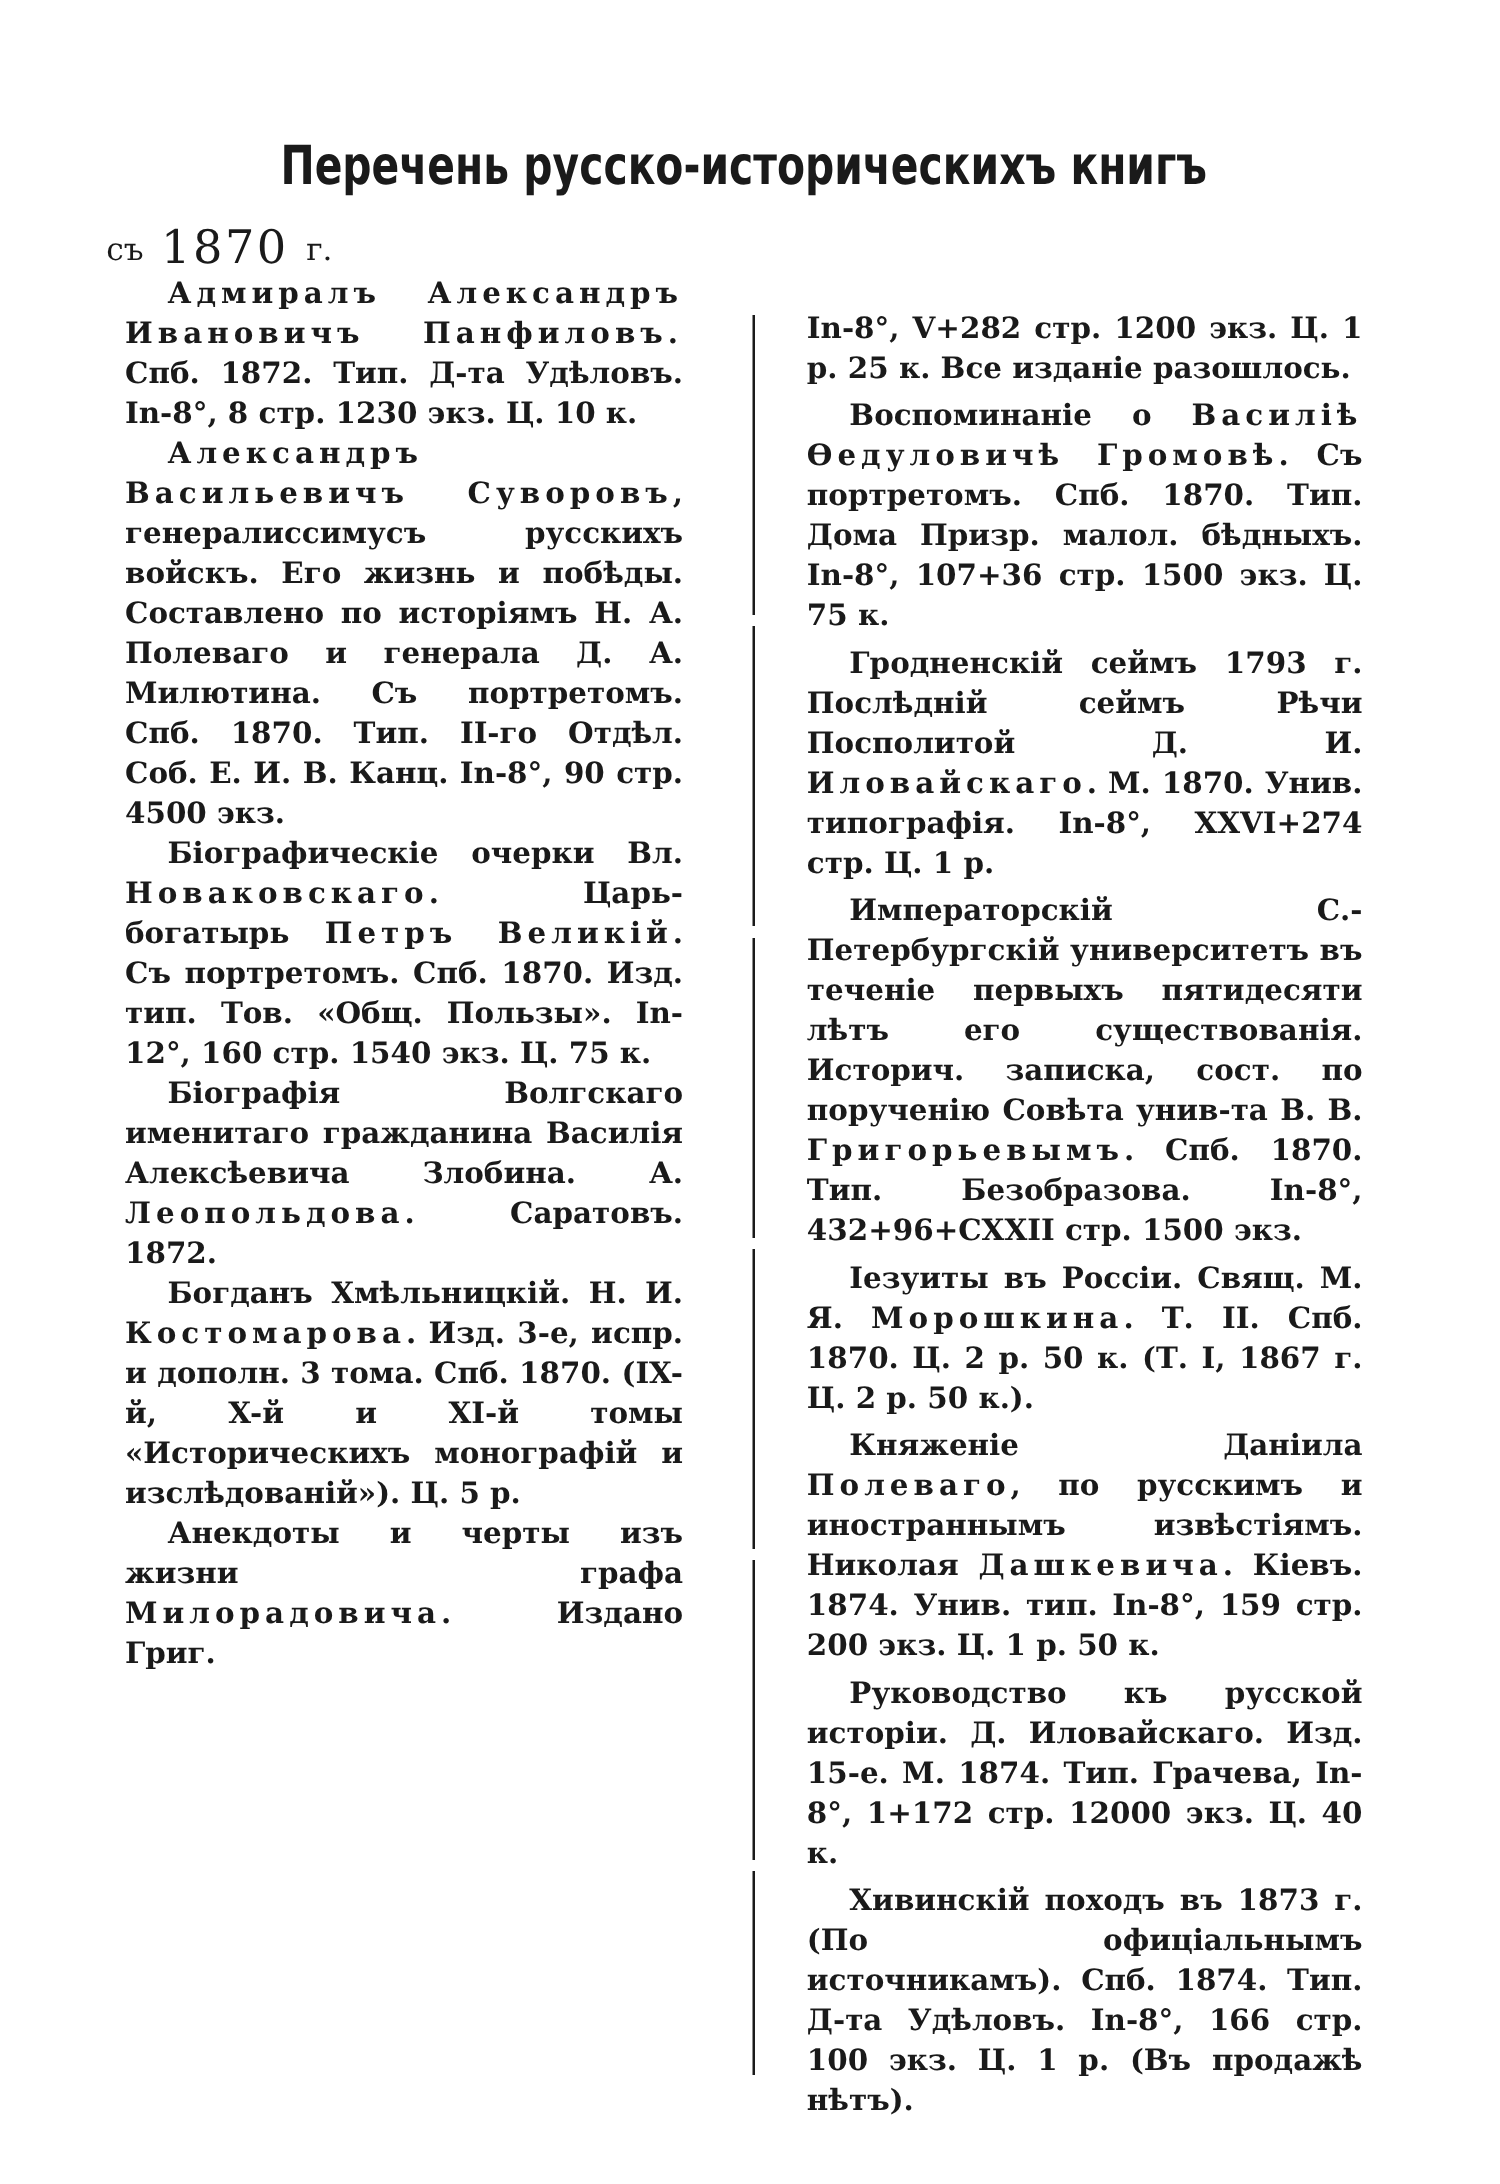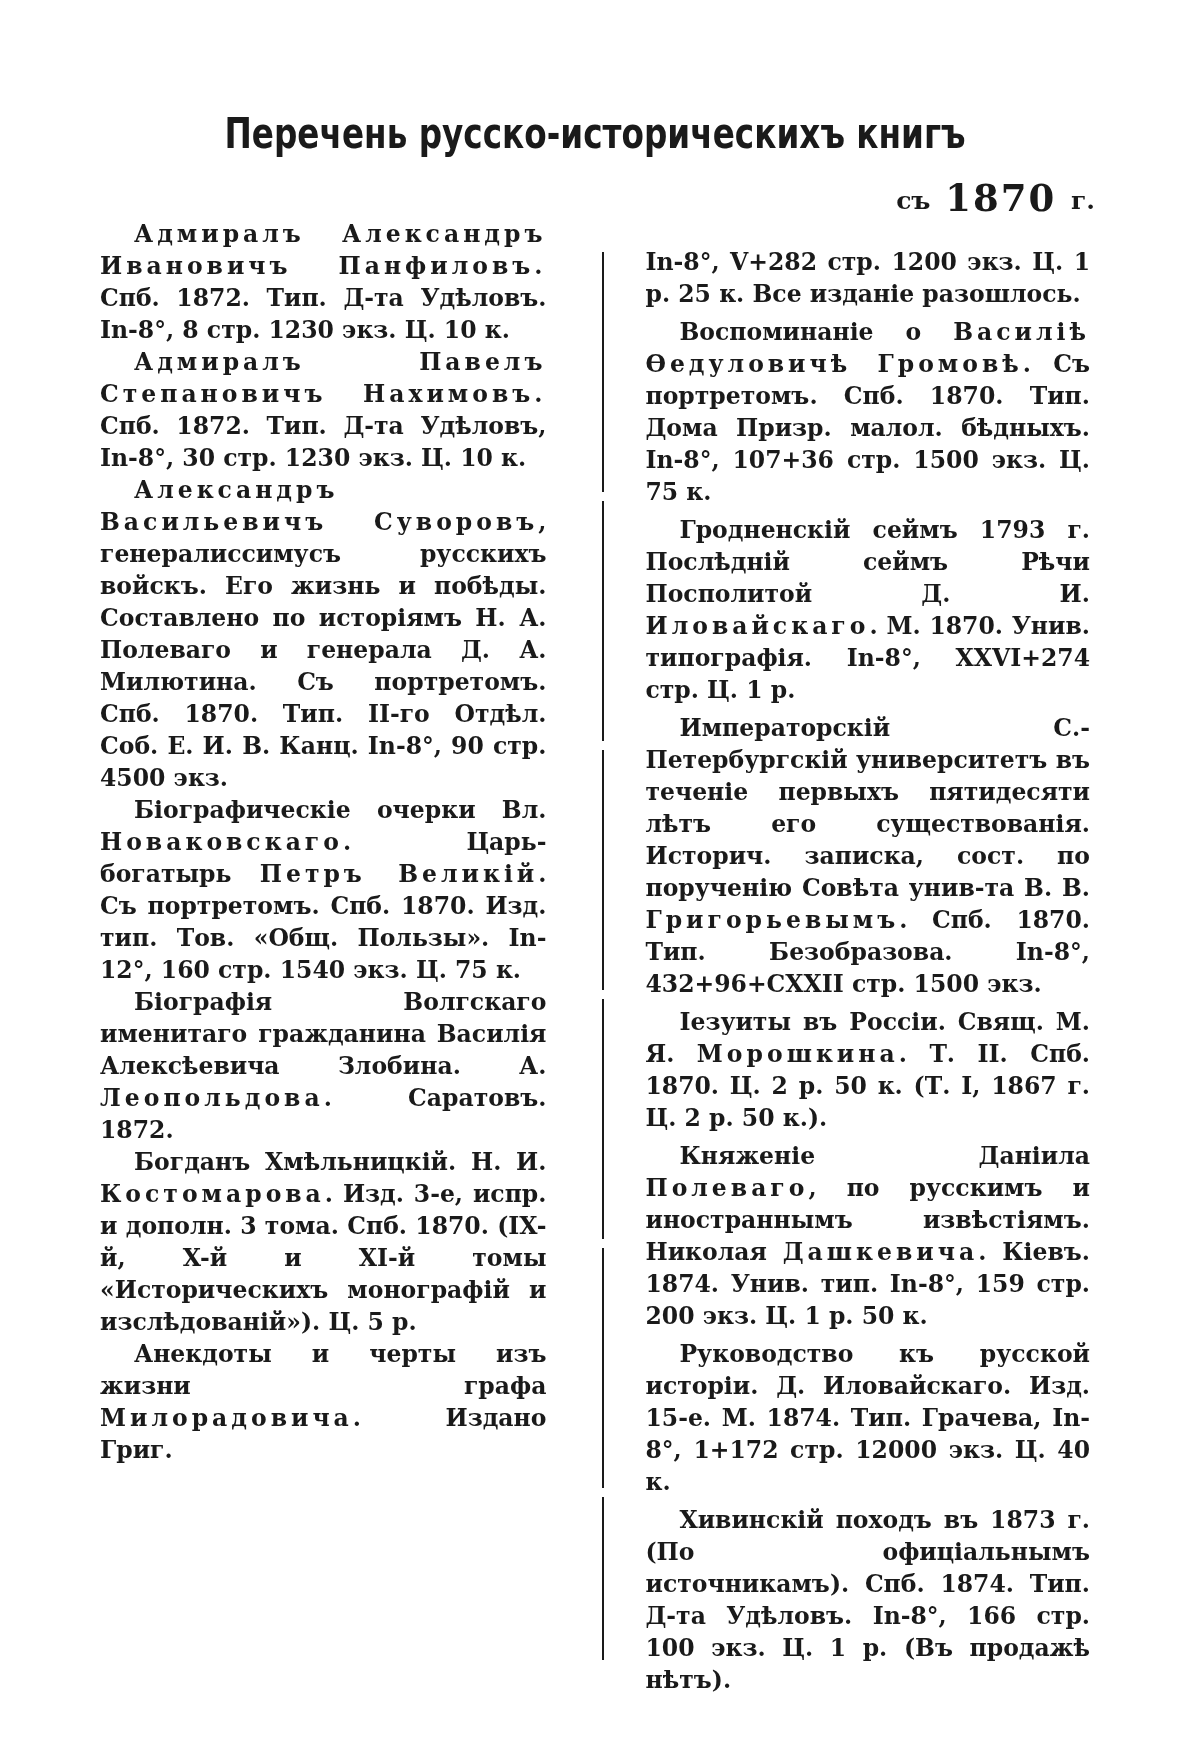--- a/index.html
+++ b/index.html
@@ -27,23 +27,23 @@
     font-weight:bold;
     font-size:43px;
     letter-spacing:0px;
     transform:scaleX(0.76);
     transform-origin:50% 50%;
     white-space:nowrap;
     color:var(--ink);
   }
   .page-subtitle{
     position:absolute;
-    top:176px;left:95px;width:1000px;
-    text-align:right;
-    font-weight:bold;
+    top:176px;left:85px;width:1000px;
+    text-align:left;
+    font-weight:normal;
     font-size:25px;
     color:var(--ink);
   }
   .page-subtitle .year{
     font-size:37px;
     letter-spacing:2px;
     vertical-align:-2px;
     padding:0 6px;
   }
   .columns{
@@ -91,21 +91,20 @@
     <span>съ</span>
     <span class="year">1870</span>
     <span>г.</span>
   </div>
 
   <div class="divider"></div>
 
   <div class="columns">
     <div class="col col-left" id="col-left">
         <p class="entry"><span class="sp">Адмиралъ Александръ Ивановичъ Панфиловъ.</span><span> Спб. 1872. Тип. Д-та Удѣловъ. In-8°, 8 стр. 1230 экз. Ц. 10 к.</span></p>
-        <p class="entry"><span class="sp">Адмиралъ Павелъ Степановичъ Нахимовъ.</span><span> Спб. 1872. Тип. Д-та Удѣловъ, In-8°, 30 стр. 1230 экз. Ц. 10 к.</span></p>
         <p class="entry"><span class="sp">Александръ Васильевичъ Суворовъ</span><span>, генералиссимусъ русскихъ войскъ. Его жизнь и побѣды. Составлено по исторіямъ Н. А. Полеваго и генерала Д. А. Милютина. Съ портретомъ. Спб. 1870. Тип. II-го Отдѣл. Соб. Е. И. В. Канц. In-8°, 90 стр. 4500 экз.</span></p>
         <p class="entry"><span>Біографическіе очерки Вл. </span><span class="sp">Новаковскаго</span><span>. Царь-богатырь </span><span class="sp">Петръ Великій</span><span>. Съ портретомъ. Спб. 1870. Изд. тип. Тов. «Общ. Пользы». In-12°, 160 стр. 1540 экз. Ц. 75 к.</span></p>
         <p class="entry"><span>Біографія Волгскаго именитаго гражданина Василія Алексѣевича Злобина. А. </span><span class="sp">Леопольдова</span><span>. Саратовъ. 1872.</span></p>
         <p class="entry"><span>Богданъ Хмѣльницкій. Н. И. </span><span class="sp">Костомарова</span><span>. Изд. 3-е, испр. и дополн. 3 тома. Спб. 1870. (IX-й, X-й и XI-й томы «Историческихъ монографій и изслѣдованій»). Ц. 5 р.</span></p>
         <p class="entry"><span>Анекдоты и черты изъ жизни графа </span><span class="sp">Милорадовича</span><span>. Издано Григ. </span></p>
       </div>
     <div class="col col-right" id="col-right">
         <p class="entry no-indent"><span>In-8°, V+282 стр. 1200 экз. Ц. 1 р. 25 к. Все изданіе разошлось.</span></p>
         <p class="entry"><span>Воспоминаніе о </span><span class="sp">Василіѣ Ѳедуловичѣ Громовѣ</span><span>. Съ портретомъ. Спб. 1870. Тип. Дома Призр. малол. бѣдныхъ. In-8°, 107+36 стр. 1500 экз. Ц. 75 к.</span></p>
         <p class="entry"><span>Гродненскій сеймъ 1793 г. Послѣдній сеймъ Рѣчи Посполитой Д. И. </span><span class="sp">Иловайскаго</span><span>. М. 1870. Унив. типографія. In-8°, XXVI+274 стр. Ц. 1 р.</span></p>

